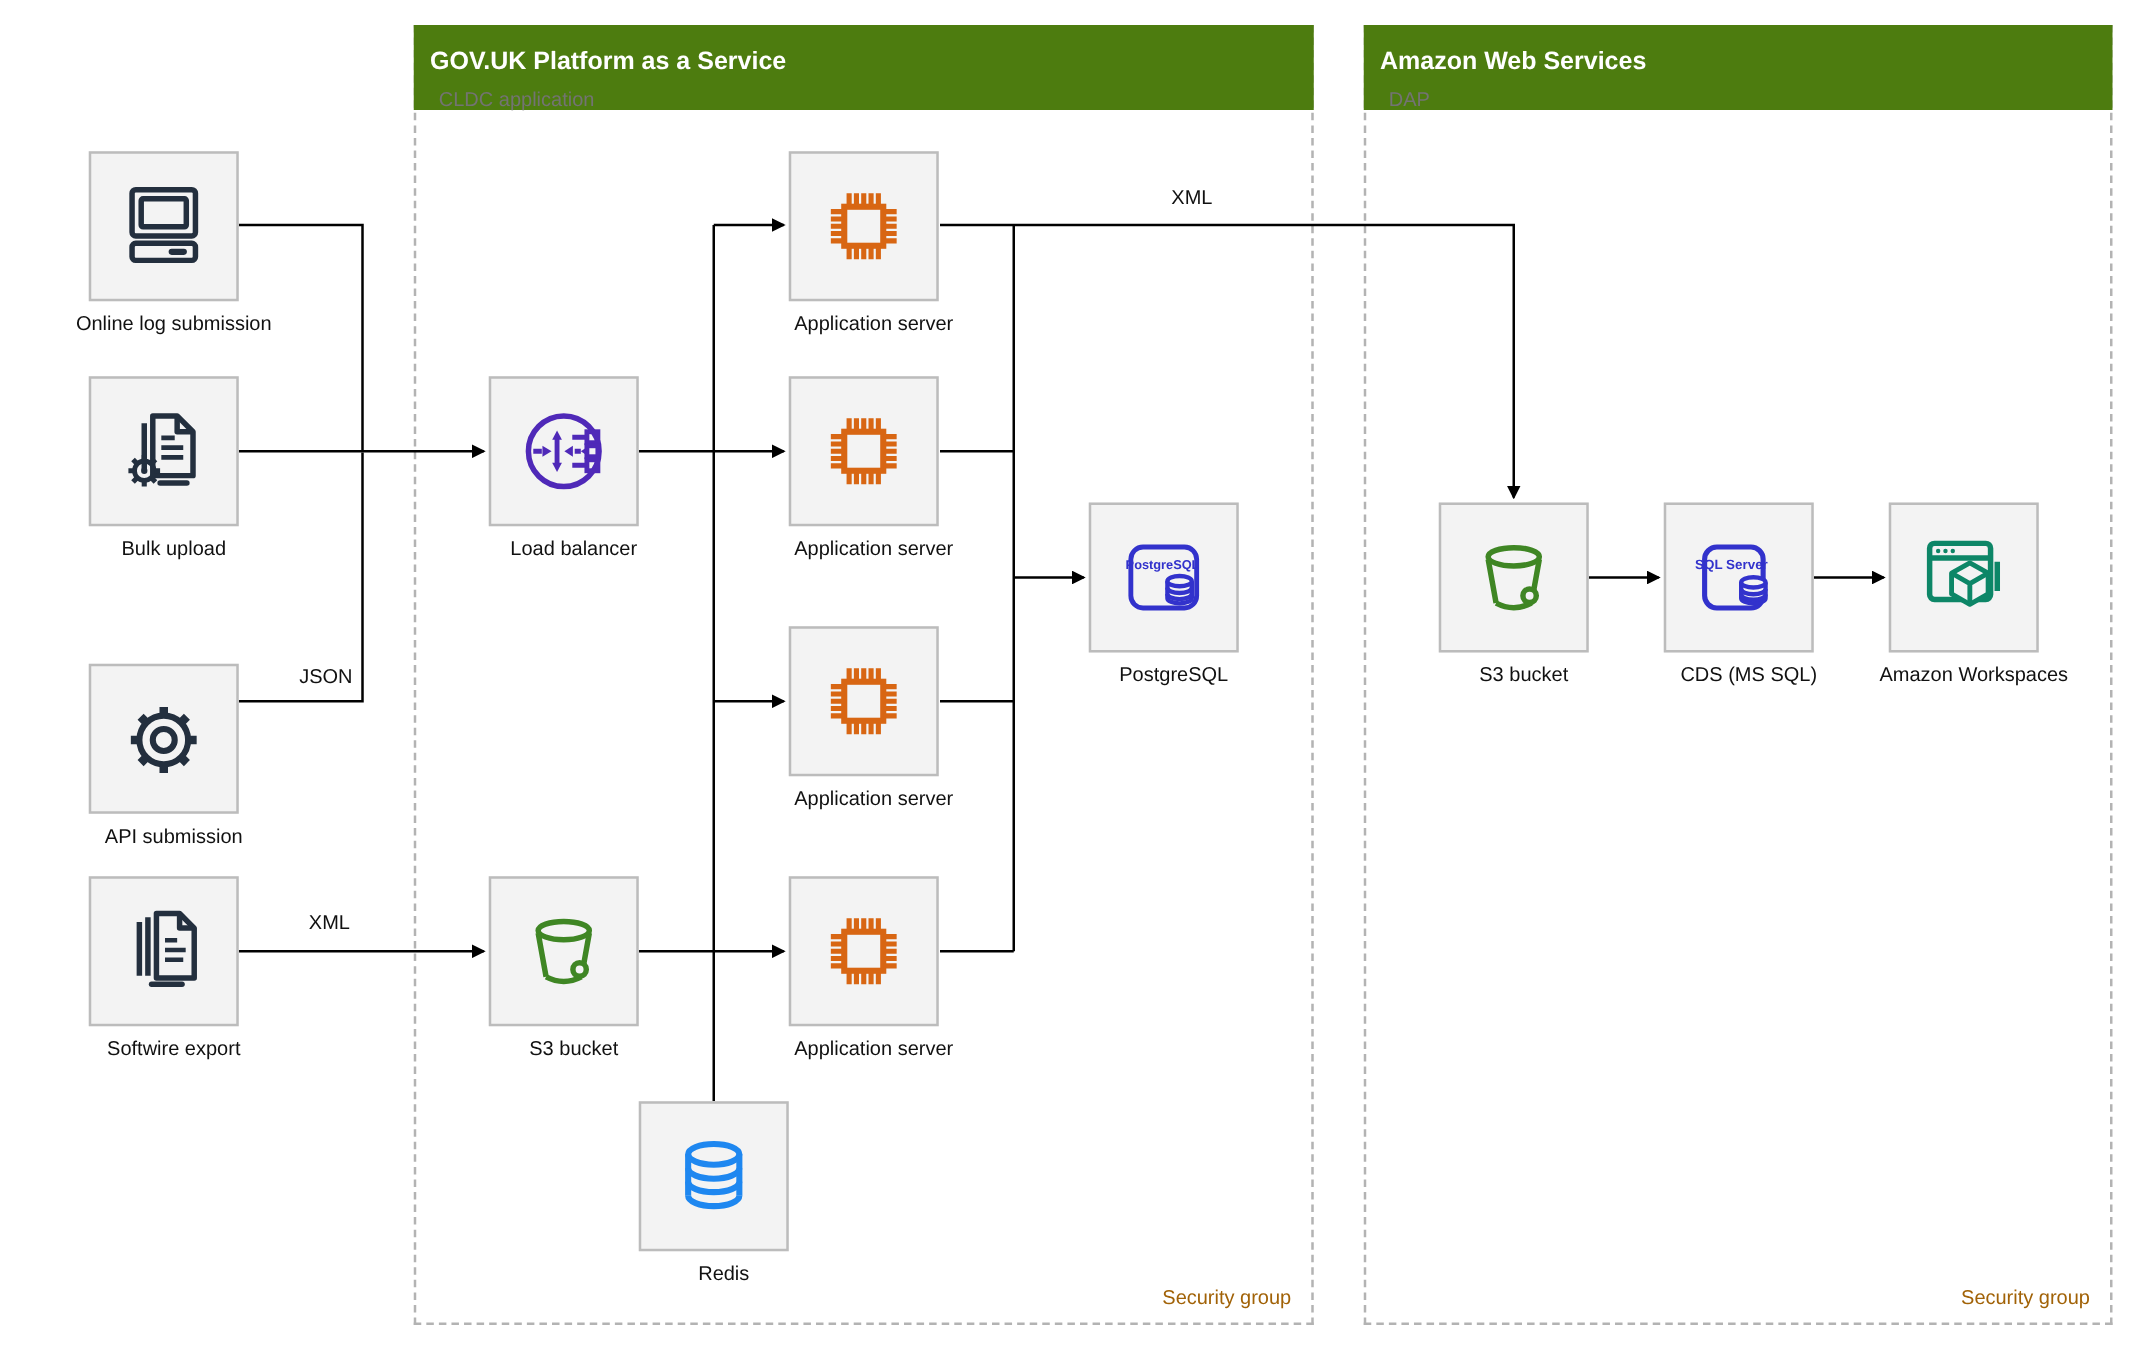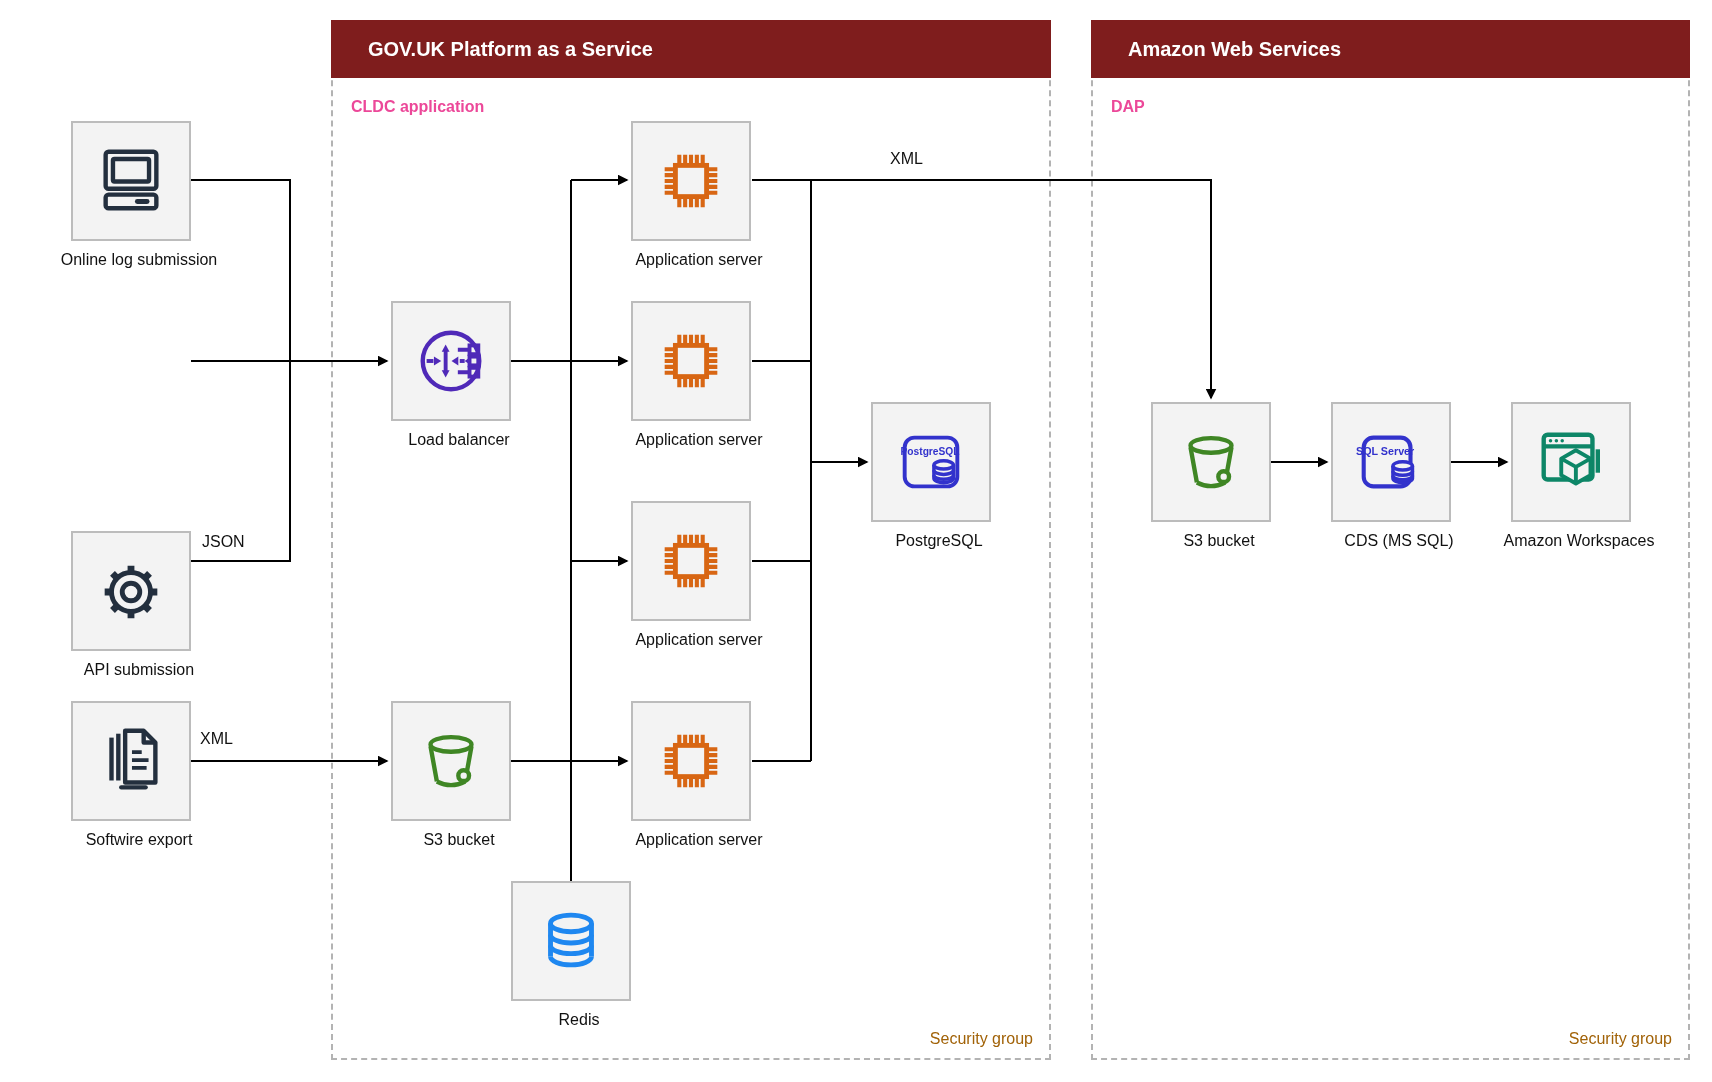--- a/index.html
+++ b/index.html
@@ -3,38 +3,38 @@
 <meta charset="utf-8">
 <style>
   html,body{margin:0;padding:0;background:#ffffff;}
   .canvas{
     position:relative;width:1712px;height:1082px;background:#ffffff;overflow:hidden;
     font-family:"Liberation Sans","DejaVu Sans",sans-serif;color:#1a1a1a;
   }
   
   .container{position:absolute;border:2px dashed #b3b3b3;box-sizing:border-box;z-index:1;}
   .cheader{
-    position:absolute;left:-2px;top:-2px;right:-2px;height:58px;background:#7f1d1d;
-    color:#ffffff;font-weight:bold;font-size:20px;line-height:58px;padding-left:37px;
+    position:absolute;left:-2px;top:-2px;right:-2px;height:68px;background:#4d7c0f;
+    color:#ffffff;font-weight:bold;font-size:20px;line-height:58px;padding-left:13px;
   }
-  .csub{position:absolute;left:18px;top:76px;font-weight:bold;font-size:16px;color:#ec4899;}
+  .csub{position:absolute;left:18px;top:50px;font-weight:normal;font-size:16px;color:#737373;}
   .ccorner{position:absolute;right:16px;bottom:10px;font-size:16px;color:#a16207;}
   
   .wires{position:absolute;left:0;top:0;z-index:2;pointer-events:none;}
   
   .node{position:absolute;width:136px;height:120px;z-index:3;}
   .box{
     position:absolute;left:0;top:0;width:116px;height:116px;background:#f3f3f3;
     border:2px solid #bcbcbc;display:flex;align-items:center;justify-content:center;
   }
   .nlabel{
     position:absolute;top:130px;left:50%;transform:translateX(-50%);width:250px;
     text-align:center;font-size:16px;color:#111;white-space:nowrap;
   }
-  .elabel{position:absolute;z-index:3;font-size:16px;color:#111;text-align:left;}
+  .elabel{position:absolute;z-index:3;font-size:16px;color:#111;text-align:right;}
   .ic{display:block;}
   .c-dark{color:#232f3e;}
   .c-orange{color:#d86613;}
   .c-purple{color:#4f29b8;}
   .c-green{color:#3f8624;}
   .c-dbblue{color:#3232cc;}
   .c-redis{color:#1e87f0;}
   .c-teal{color:#0d8667;}
   svg text{font-family:"Liberation Sans","DejaVu Sans",sans-serif;}
 </style>
@@ -93,20 +93,37 @@
           <rect x="14" y="10" width="52" height="38" rx="3"></rect>
           <rect x="21.5" y="17.5" width="37" height="23" rx="1.5"></rect>
           <rect x="14" y="54" width="52" height="14" rx="3"></rect>
         </g>
         <rect x="44" y="58.5" width="15" height="5" rx="2.5" fill="currentColor"></rect>
       </svg>
     </div>
     <div class="nlabel">Online log submission</div>
   </div>
 
+  <div class="node" style="left:71px;top:301px">
+    <div class="box">
+      <svg class="ic c-dark" width="78" height="78" viewBox="0 0 80 80">
+        <g stroke="currentColor" fill="none" stroke-linejoin="round">
+          <path d="M24 17 v38" stroke-width="4.5"></path>
+          <path d="M31 11 h20 l13 13 v36 h-33 z" stroke-width="4.5"></path>
+          <path d="M51 11 v13 h13" stroke-width="4.5"></path>
+          <path d="M38 29 h11 M38 37 h18 M38 45 h18" stroke-width="3.8"></path>
+          <path d="M37 66 h22" stroke-width="4.5" stroke-linecap="round"></path>
+          <circle cx="24" cy="56" r="8" stroke-width="4"></circle>
+          <path d="M32.5 56 H37 M24 47.5 V43 M15.5 56 H11 M24 64.5 V69 M30 50 l3.2 -3.2 M18 50 l-3.2 -3.2 M18 62 l-3.2 3.2 M30 62 l3.2 3.2" stroke-width="4.2"></path>
+        </g>
+        <circle cx="24" cy="56" r="2.6" fill="currentColor"></circle>
+      </svg>
+    </div>
+    <div class="nlabel">Bulk upload</div>
+  </div>
 
   <div class="node" style="left:71px;top:531px">
     <div class="box">
       <svg class="ic c-dark" width="78" height="78" viewBox="0 0 80 80">
         <g stroke="currentColor" fill="none">
           <circle cx="40" cy="41" r="20" stroke-width="5"></circle>
           <circle cx="40" cy="41" r="9" stroke-width="5"></circle>
           <path d="M60.5 41 H67 M40 20.5 V14 M19.5 41 H13 M40 61.5 V68
                    M54.5 26.5 L59 22 M25.5 26.5 L21 22 M25.5 55.5 L21 60 M54.5 55.5 L59 60" stroke-width="7"></path>
         </g>

